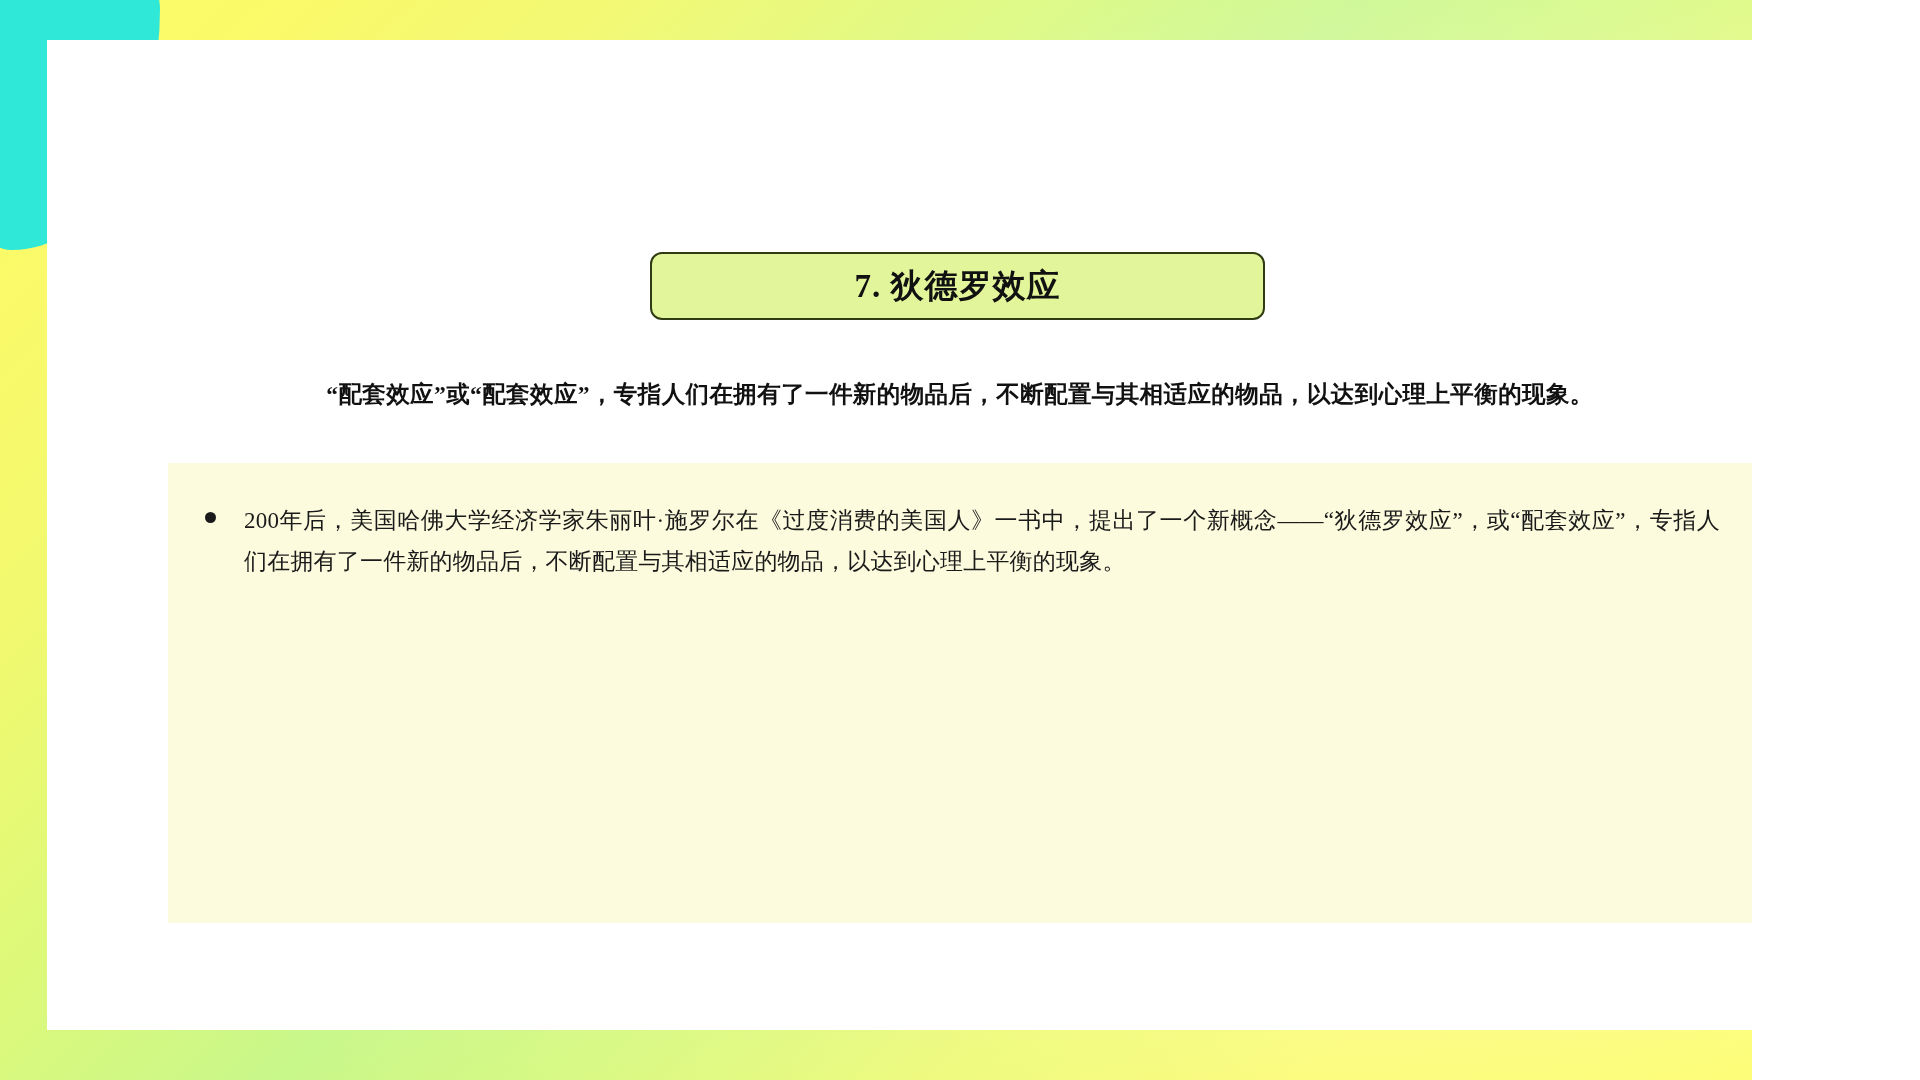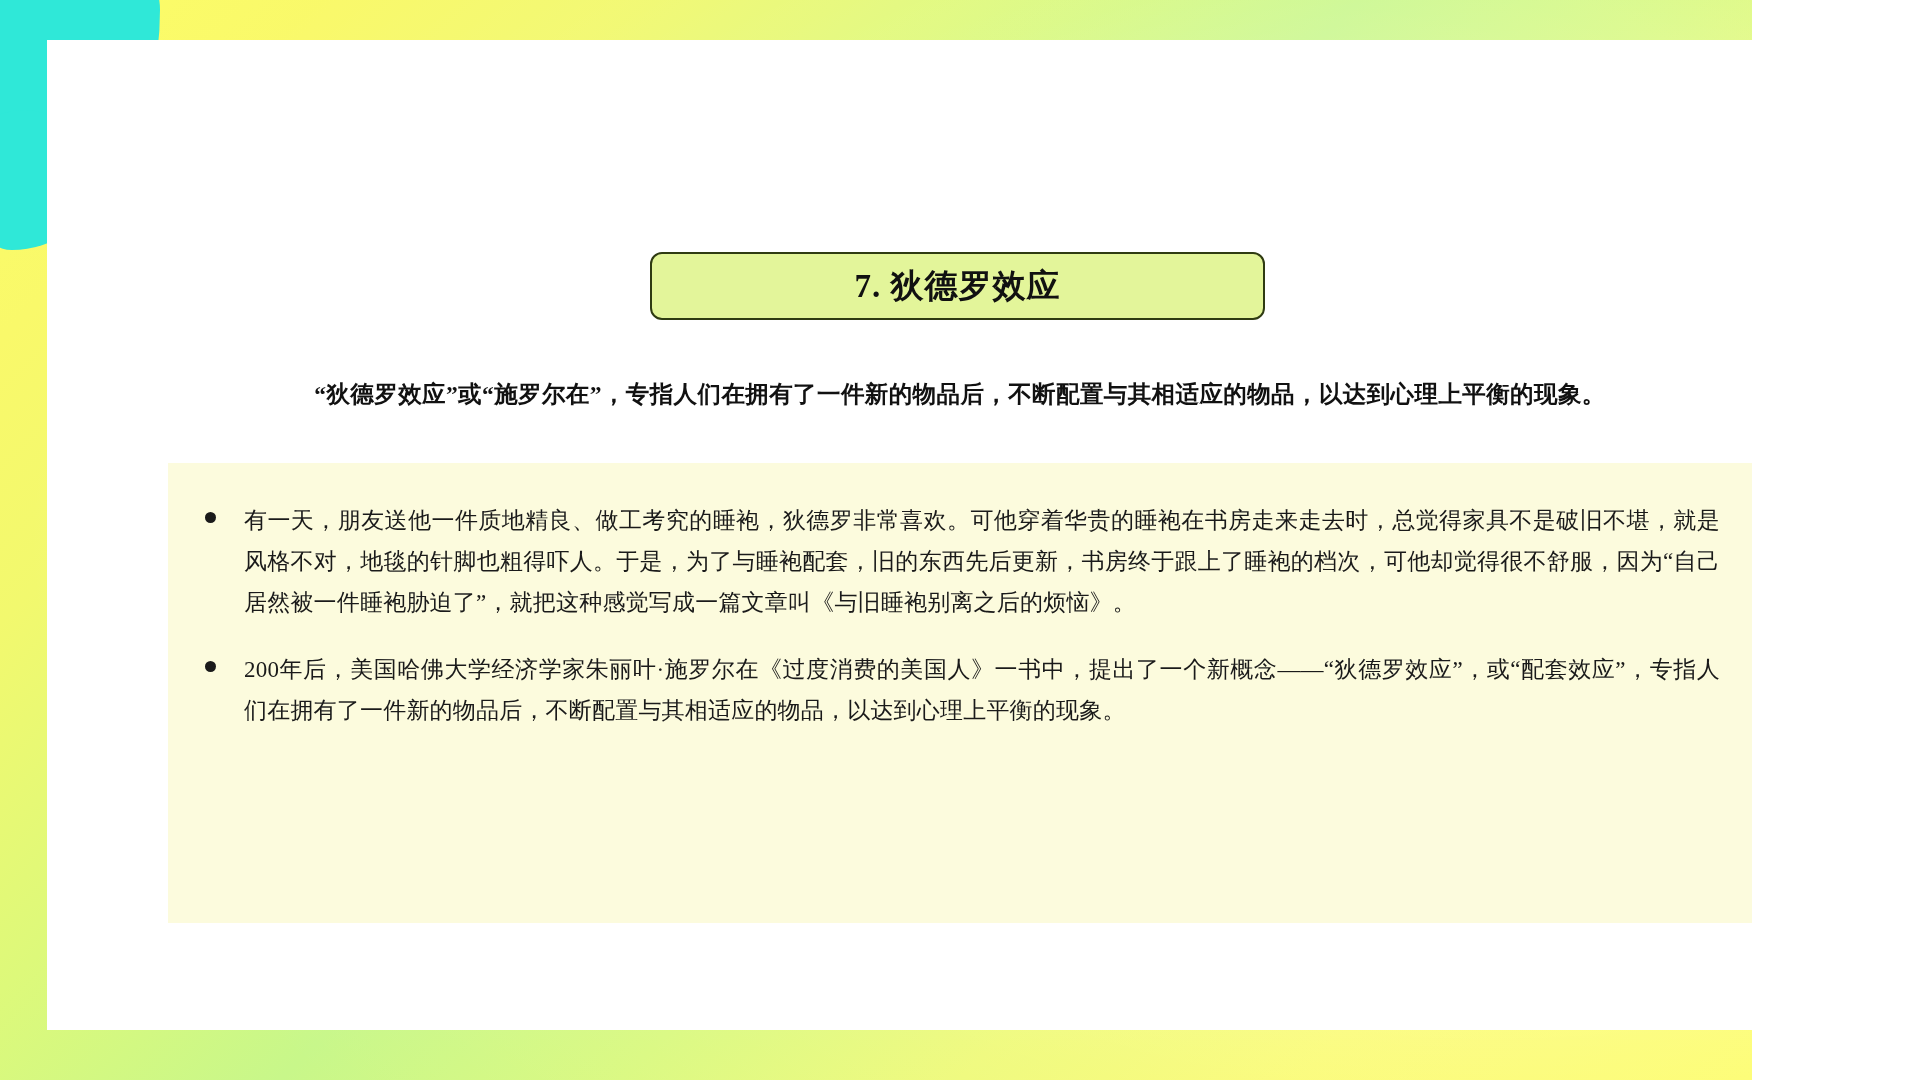--- a/index.html
+++ b/index.html
@@ -222,28 +222,24 @@
         <path d="M43 8 C52 8 57 14 56 22 C63 18 72 21 74 29 C76 37 71 43 63 44 C70 48 72 57 66 63 C60 69 51 67 47 60 C45 68 38 73 31 70 C24 67 21 59 25 52 C17 54 10 49 9 41 C8 33 14 27 22 28 C19 20 24 12 32 11 C37 10 40 12 43 8 Z"></path>
       </g>
       <circle cx="43" cy="40" r="11" fill="#fa4522"></circle>
     </svg>
   </div>
 
   <div class="section-pill">
     <span>7. 狄德罗效应</span>
   </div>
 
-  <div class="lead">“狄德罗效应”或“施罗尔在”，专指人们在拥有了一件新的物品后，不断配置与其相适应的物品，以达到心理上平衡的现象。</div>
+  <div class="lead">“配套效应”或“配套效应”，专指人们在拥有了一件新的物品后，不断配置与其相适应的物品，以达到心理上平衡的现象。</div>
 
   <div class="panel"></div>
 
   <div class="bullets">
-    <div class="bullet">
-      <div class="dot"></div>
-      <div class="btext">有一天，朋友送他一件质地精良、做工考究的睡袍，狄德罗非常喜欢。可他穿着华贵的睡袍在书房走来走去时，总觉得家具不是破旧不堪，就是风格不对，地毯的针脚也粗得吓人。于是，为了与睡袍配套，旧的东西先后更新，书房终于跟上了睡袍的档次，可他却觉得很不舒服，因为“自己居然被一件睡袍胁迫了”，就把这种感觉写成一篇文章叫《与旧睡袍别离之后的烦恼》。</div>
-    </div>
     <div class="bullet">
       <div class="dot"></div>
       <div class="btext">200年后，美国哈佛大学经济学家朱丽叶·施罗尔在《过度消费的美国人》一书中，提出了一个新概念——“狄德罗效应”，或“配套效应”，专指人们在拥有了一件新的物品后，不断配置与其相适应的物品，以达到心理上平衡的现象。</div>
     </div>
   </div>
 
 </div>
 
 </body></html>

